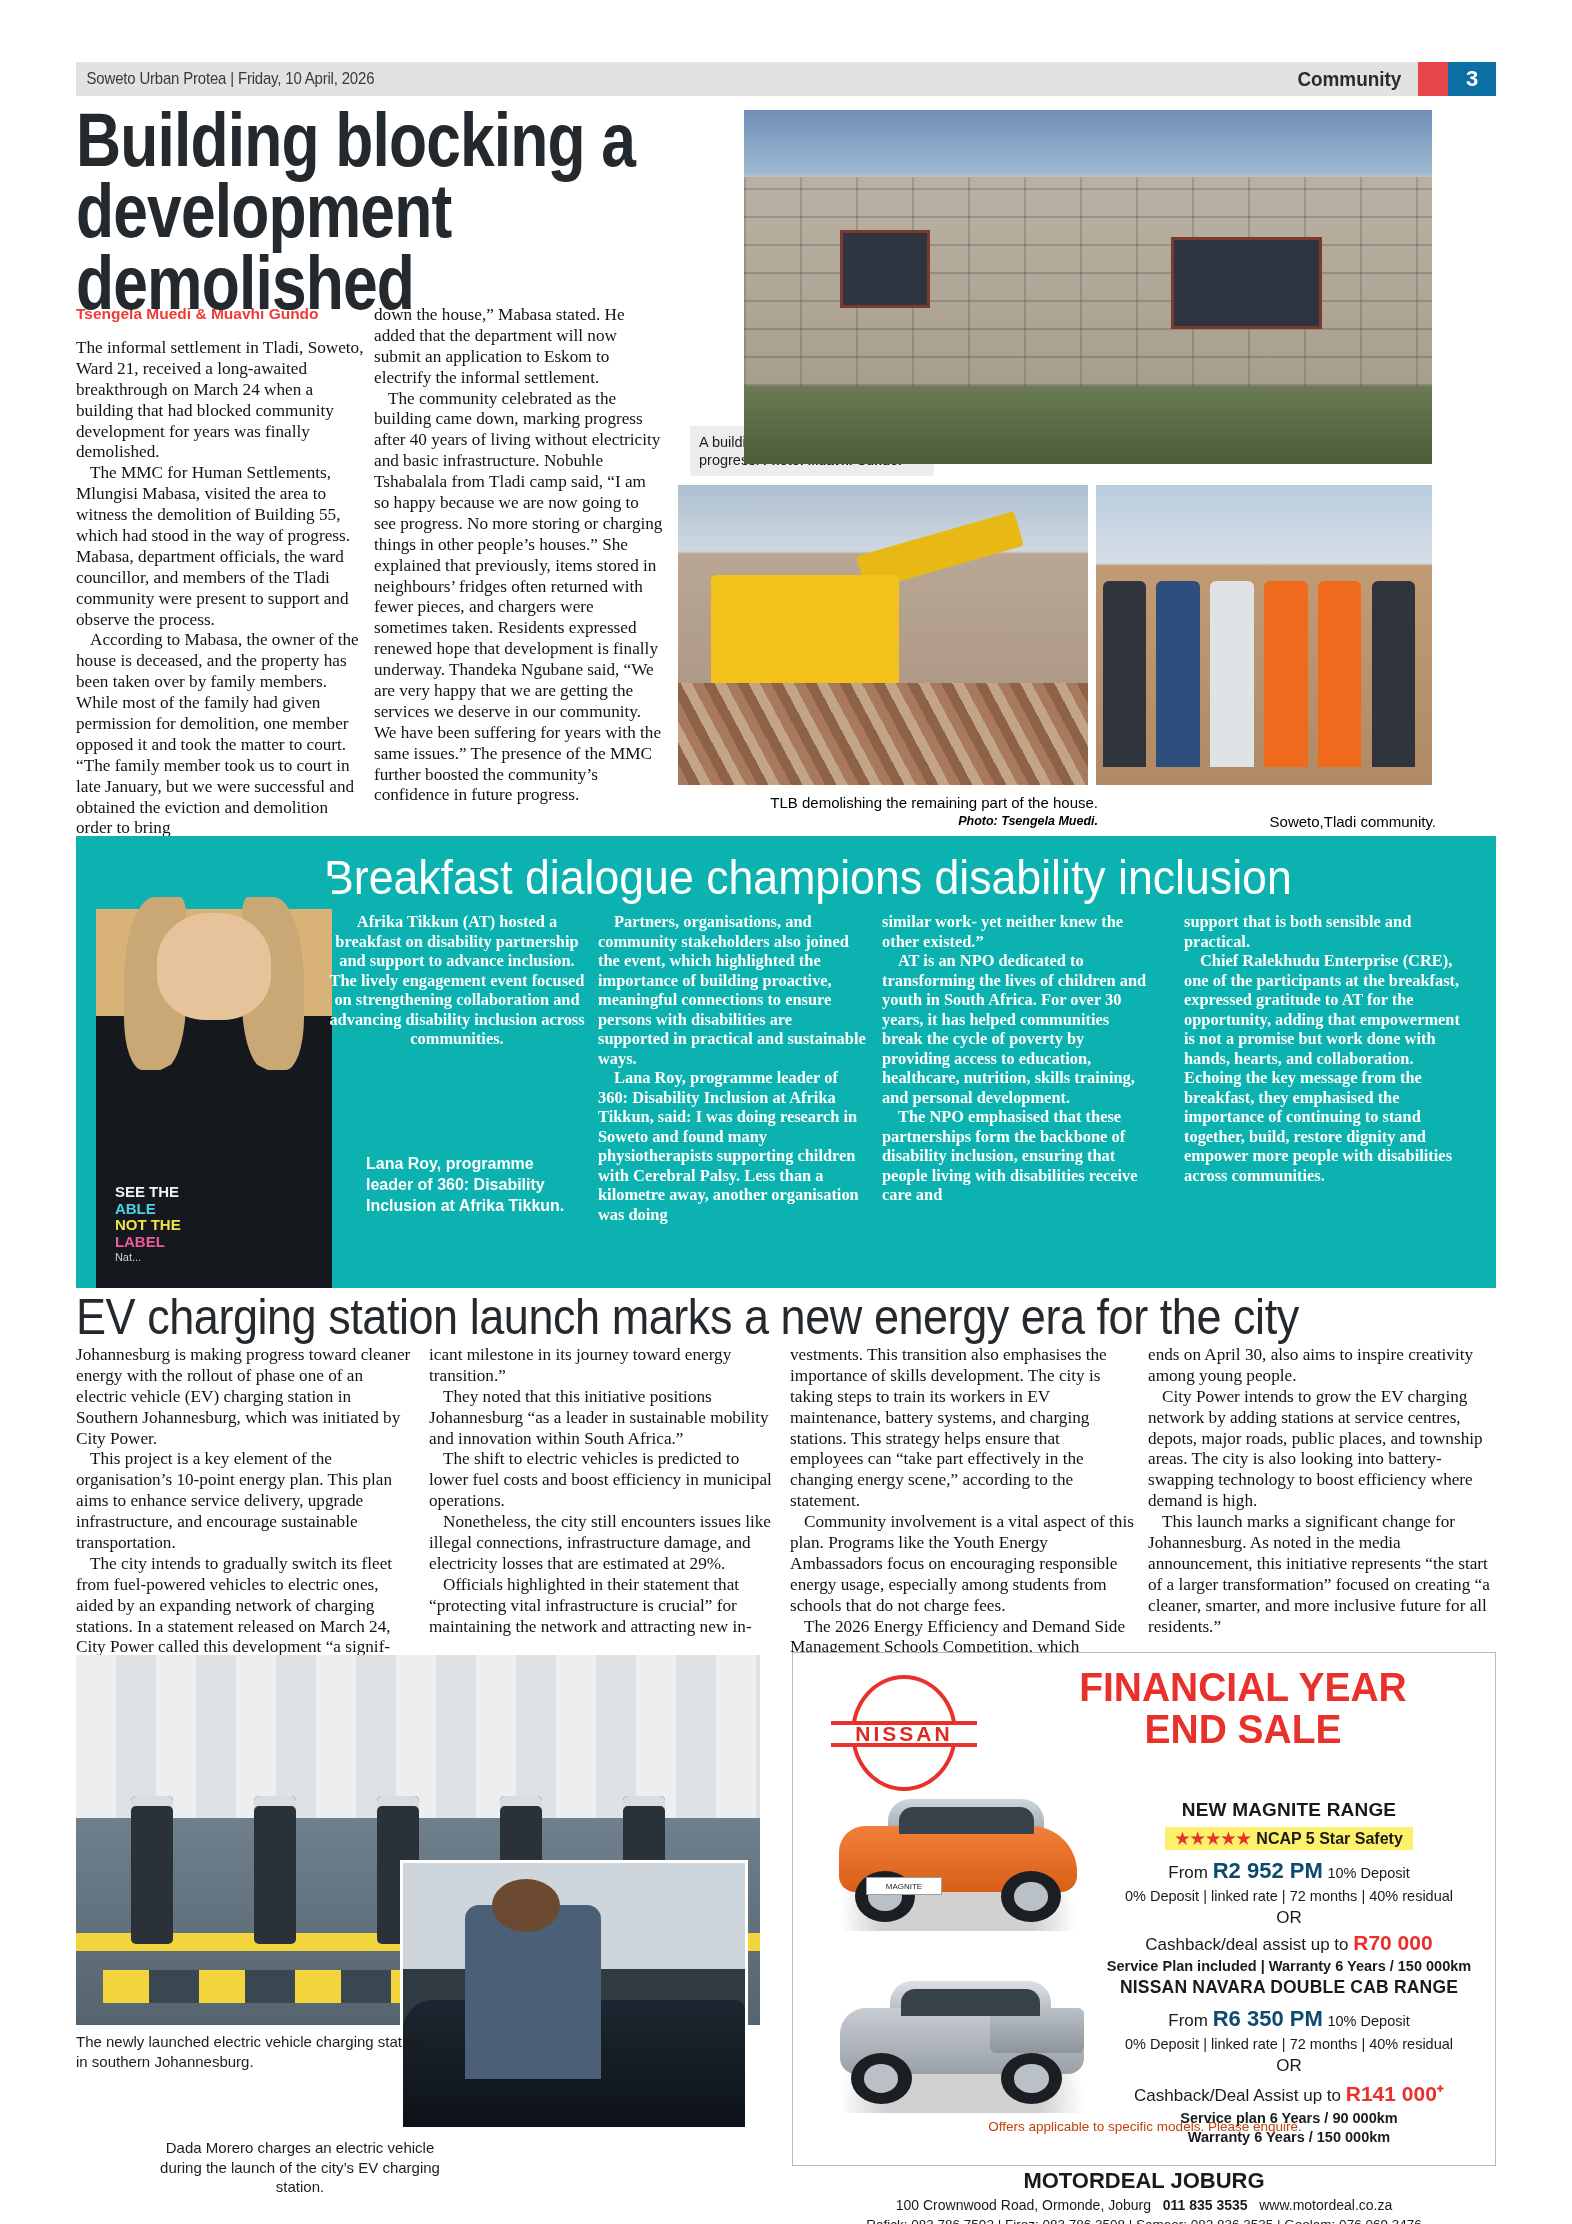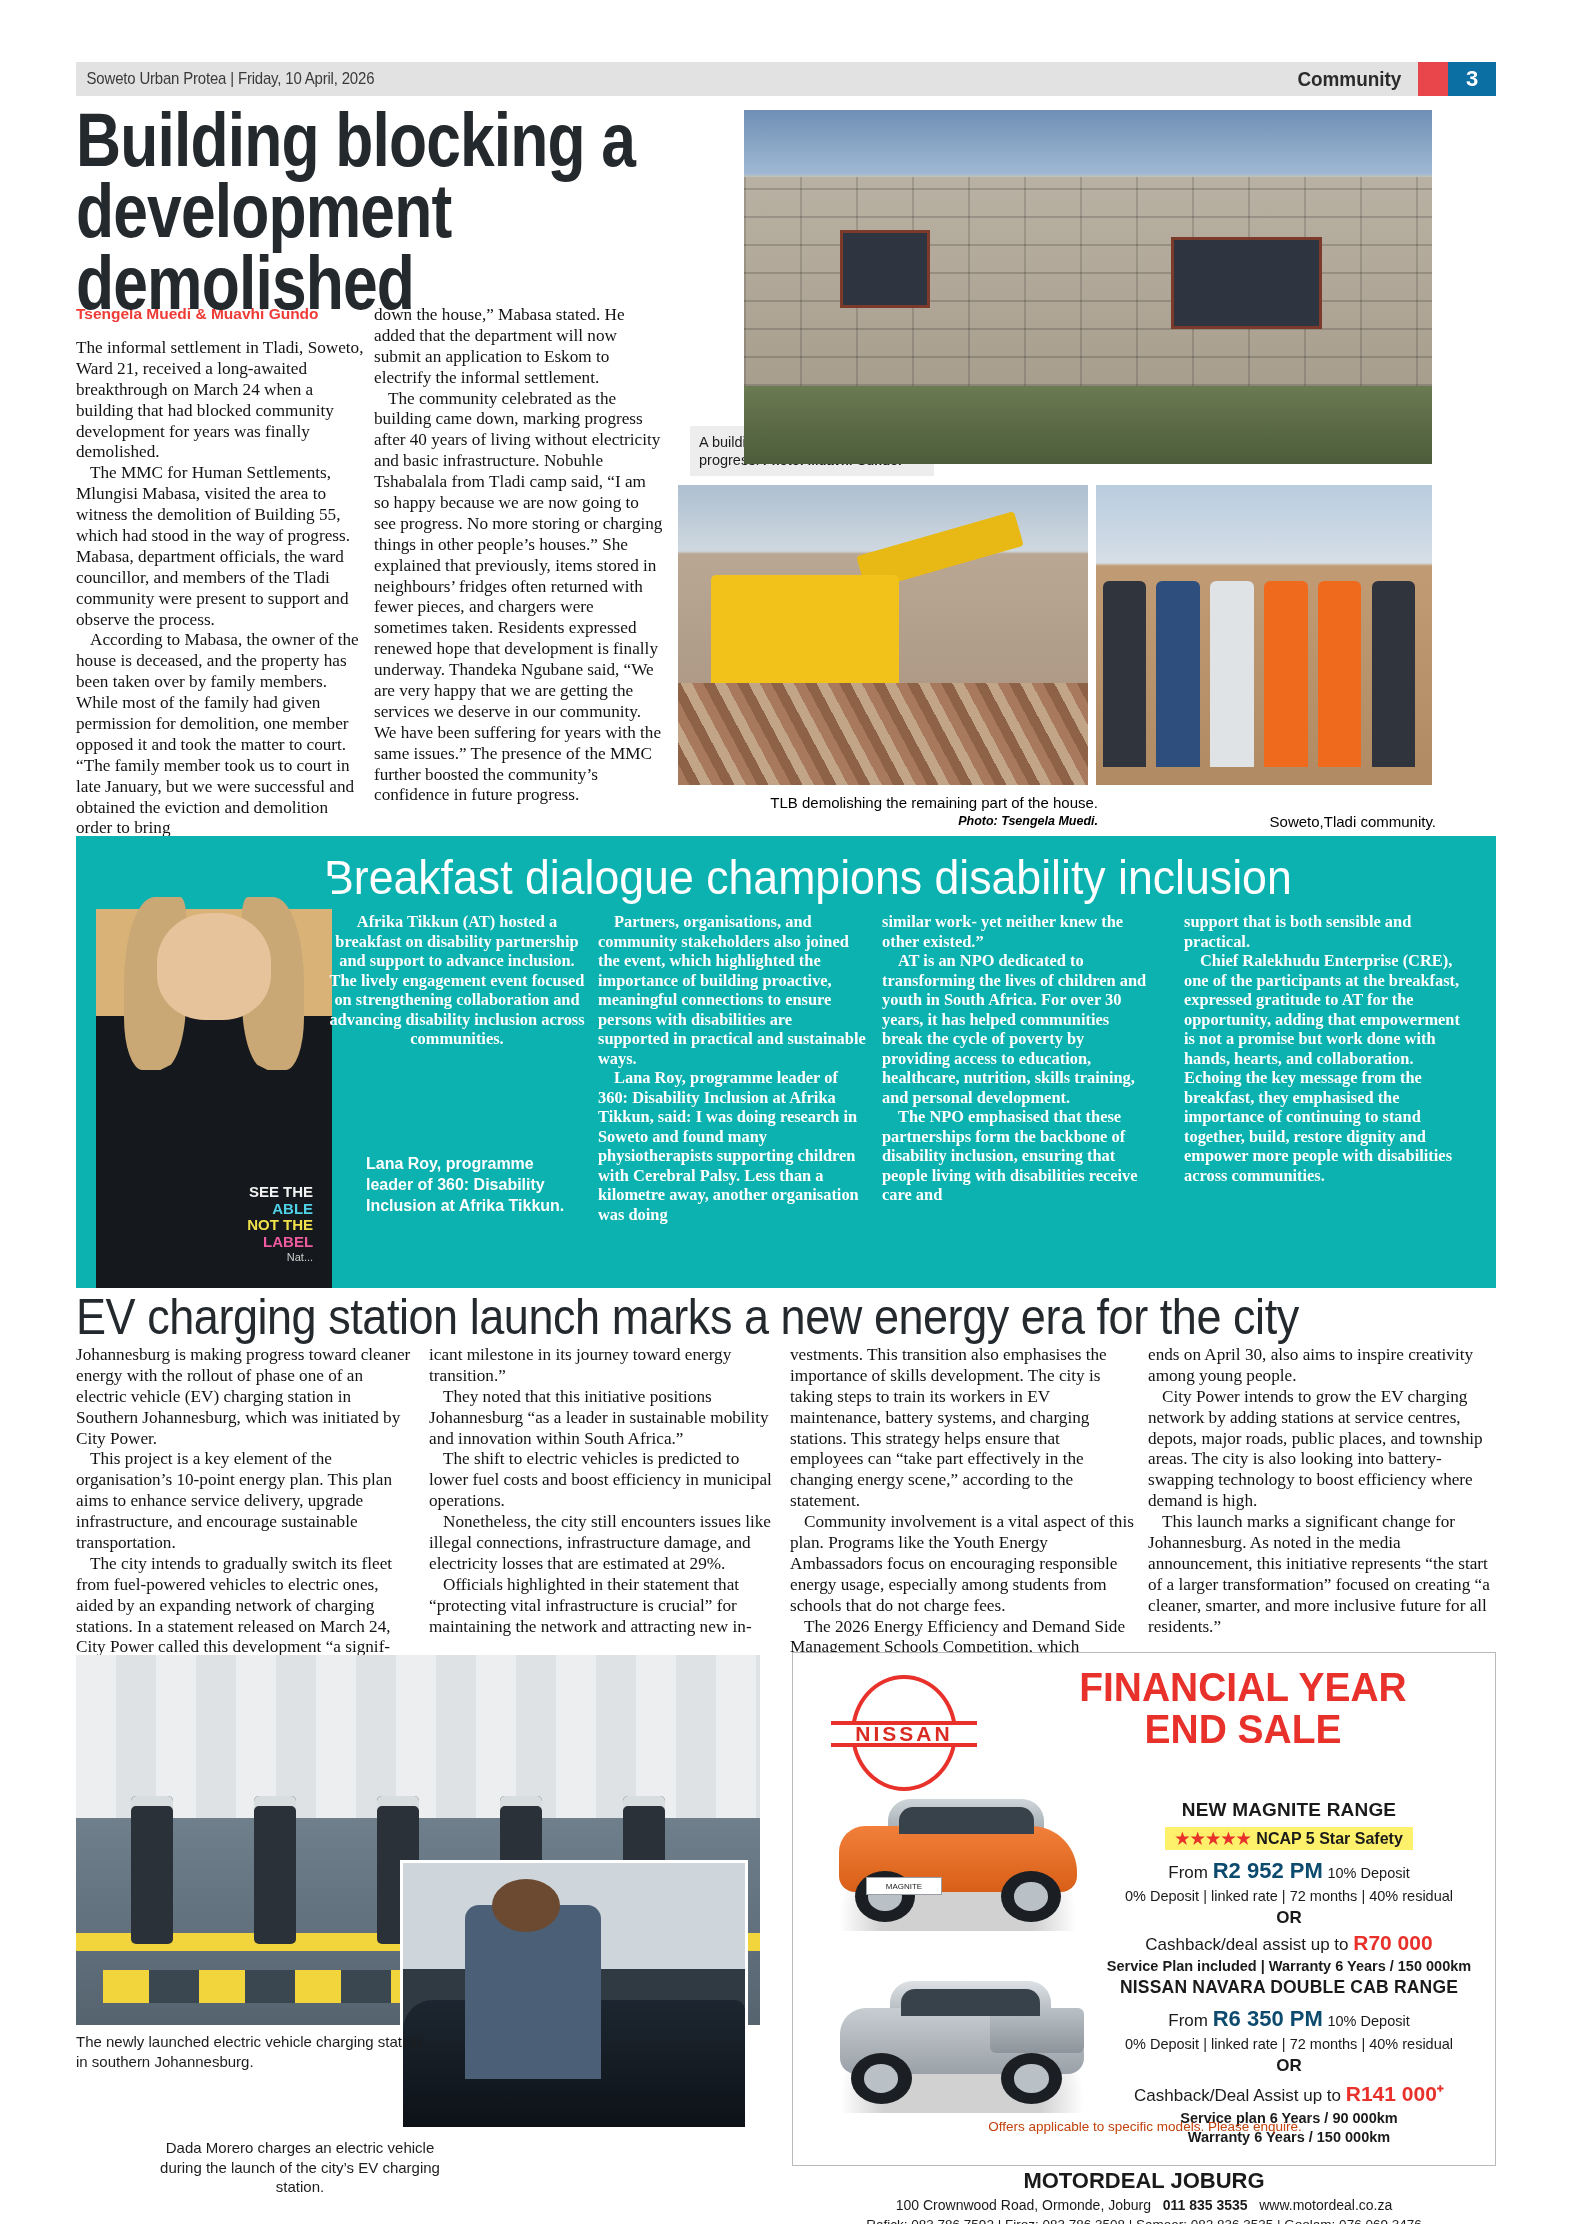--- a/index.html
+++ b/index.html
@@ -152,21 +152,21 @@
   .off1 { left: 300px; top: 146px; width: 392px; }
   .off2 { left: 300px; top: 324px; width: 392px; }
   .offer .range { font-weight: bold; font-size: 19px; letter-spacing: 0.2px; }
   .offer .range.small { font-size: 17.5px; }
   .ncap { display:inline-block; background: #fdf06a; padding: 2px 10px; margin-top: 6px; font-weight: bold; font-size: 16px; }
   .ncap .stars { color: #e8312a; letter-spacing: 1px; }
   .offer .fromline { margin-top: 8px; font-size: 17px; }
   .offer .fromline b { font-size: 22px; color: #0c4a6e; }
   .offer .fromline .dep { font-size: 14.5px; }
   .offer .terms { font-size: 14.5px; margin-top: 4px; }
-  .offer .or { font-weight: bold; font-size: 17px; margin-top: 4px; }
+  .offer .or { font-weight: normal; font-size: 17px; margin-top: 4px; }
   .offer .cashline { font-size: 17px; margin-top: 3px; }
   .offer .cashline b { font-size: 21px; color: #e8312a; }
   .offer .plan { font-weight: bold; font-size: 14.5px; margin-top: 3px; }
   .ad-note { position: absolute; left: 0; top: 466px; width: 704px; text-align: center; font-family:"Liberation Sans",sans-serif; font-size: 13.5px; color:#c2410c; }
 
   .ad-footer { position: absolute; left: 792px; top: 2168px; width: 704px; text-align: center; font-family:"Liberation Sans",sans-serif; }
   .ad-footer .dealer { font-weight: bold; font-size: 22px; color:#1a1a1a; }
   .ad-footer .addr { font-size: 14px; color:#1a1a1a; margin-top: 3px; }
   .ad-footer .addr b { font-weight: bold; }
   .ad-footer .contacts { font-size: 13.5px; margin-top: 4px; color:#1a1a1a; }
@@ -204,21 +204,21 @@
   .img-lana { width:100%; height:100%; position:relative;
     background: linear-gradient(180deg,#0bb2b0 0 8%, #d8b276 8% 34%, #15181c 34% 100%); }
   .img-lana .face { position:absolute; left:26%; top:9%; width:48%; height:26%;
     background:#e7c39c; border-radius:46% 46% 42% 42%; }
   .img-lana .hairL { position:absolute; left:12%; top:5%; width:26%; height:42%;
     background:#c9a875; border-radius:50% 10% 40% 30%; }
   .img-lana .hairR { position:absolute; right:12%; top:5%; width:26%; height:42%;
     background:#c9a875; border-radius:10% 50% 30% 40%; }
   .img-lana .shirt { position:absolute; left:4%; bottom:0; right:4%; height:56%;
     background:#15181c; border-radius:48% 48% 0 0; }
-  .tee-text { position:absolute; left:8%; bottom:6%; width:84%; text-align:right;
+  .tee-text { position:absolute; left:8%; bottom:6%; width:84%; text-align:left;
     font-family:"Liberation Sans",sans-serif; font-weight:bold; font-size:15px; line-height:1.12; }
   .tee-text .l1{color:#f2f2f2;} .tee-text .l2{color:#4fd2e8;} .tee-text .l3{color:#f0e14a;}
   .tee-text .l4{color:#ef5aa0;} .tee-text .l5{color:#cfcfcf; font-size:11px; font-weight:normal;}
 
   .img-evstation { width:100%; height:100%; position:relative;
     background: linear-gradient(180deg,#e8eaec 0 44%, #7b8b97 44% 100%); }
   .img-evstation .wall { position:absolute; left:0; top:0; right:0; height:44%;
     background: repeating-linear-gradient(90deg,#eceeef 0 40px,#dfe2e4 40px 80px); }
   .img-evstation .floor { position:absolute; left:0; bottom:0; right:0; height:56%;
     background: linear-gradient(180deg,#6f7f8c,#55646f); }

